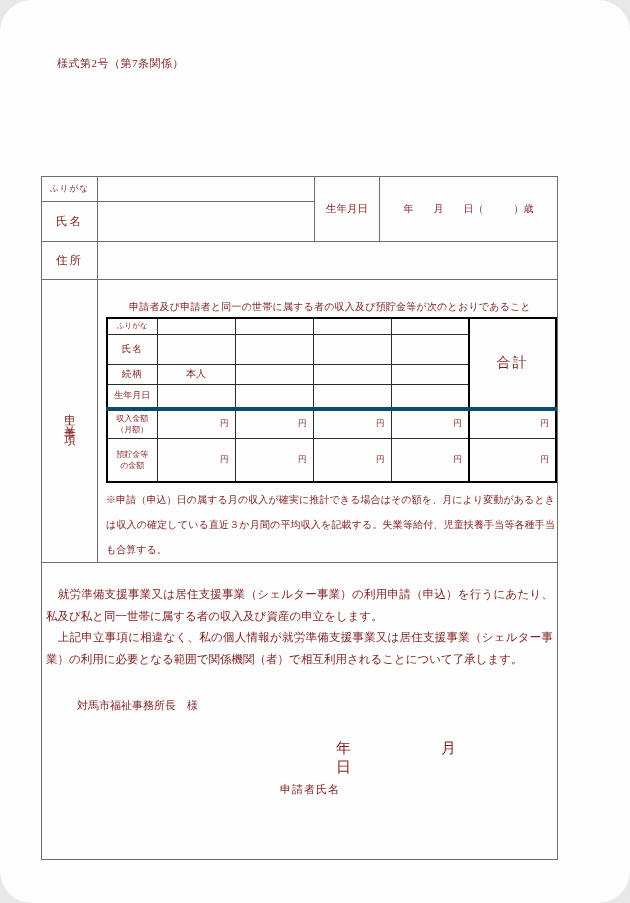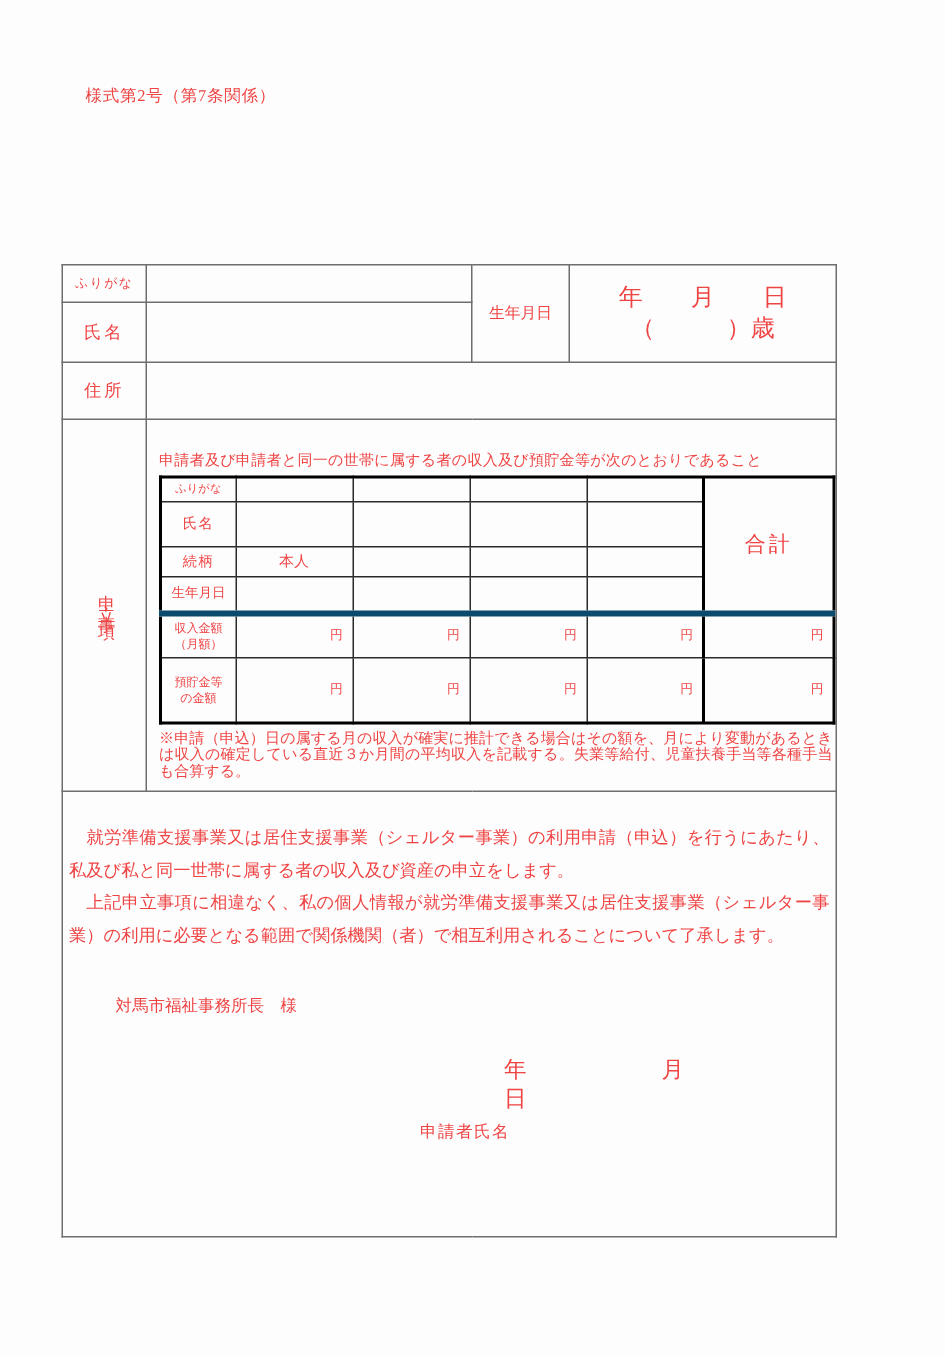--- a/index.html
+++ b/index.html
@@ -2,59 +2,60 @@
 <html><head>
 <meta charset="utf-8">
 <style>
   html,body { margin:0; padding:0; background:#e8e8e8; }
   .page {
     position: relative;
     width: 630px; height: 903px;
     margin: 0 auto;
     background: #fdfdfd;
     font-family: "Liberation Serif", "DejaVu Serif", serif;
-    color: #ef4444;
+    color: #7f1d1d;
     overflow: hidden;
+    border-radius: 32px;
   }
   .form-no { position:absolute; left:57px; top:56px; font-size:11px; letter-spacing:0.5px; }
   .doc-title { position:absolute; left:0; top:101px; width:100%; text-align:center;
                font-size:17.5px; letter-spacing:3px; font-weight:500; }
 
   
   table { border-collapse: collapse; table-layout: fixed; }
   .outer { position:absolute; left:41px; top:152px; width:516px;margin-top:24px; }
   .outer td { border:1px solid #6e6e6e; padding:0; vertical-align:middle; }
   .lbl { text-align:center; font-size:11.5px; letter-spacing:2px; }
   .lbl-sm { text-align:center; font-size:8.5px; letter-spacing:1px; }
   .lbl-birth { text-align:center; font-size:10.5px; }
-  .date-age { text-align:center; font-size:16px; }
+  .date-age { text-align:center; font-size:10px; }
   .vert-lbl { text-align:center; }
   .vert-lbl span {
     writing-mode: vertical-rl; text-orientation: upright;
     letter-spacing: 7px; font-size:11.5px; display:inline-block;
   }
 
   
   .m-body { padding: 20px 3px 0 8px; }
-  .m-heading { font-size:10px; margin:0 0 3px 0; letter-spacing:0.2px; }
+  .m-heading { font-size:10px; margin:0 0 3px 0; letter-spacing:0.2px;text-align:center; }
 
   
   .inner { width: 449px; border:2px solid #000; }
   .inner td { border:1px solid #2a2a2a; padding:0 2px; vertical-align:middle; }
   .inner .ilbl { text-align:center; font-size:9.5px; letter-spacing:1px; }
   .inner .ilbl-xs { text-align:center; font-size:7.5px; }
   .inner .ilbl-birth { text-align:center; font-size:9px; }
   .inner .ilbl-money { text-align:center; font-size:8px; white-space:pre-line; line-height:11px; }
   .inner .self-cell { text-align:center; font-size:10px; }
   .inner .total-cell { text-align:center; font-size:14px; letter-spacing:2px; border-left:2px solid #000; }
   .inner .total-col { border-left:2px solid #000; }
   .inner .money-row td { border-top:4px solid #0c4a6e; }
   .inner .yen { text-align:right; font-size:8.5px; padding-right:6px; }
 
-  .note { width:449px; font-size:10px; line-height:11px; margin-top:4px; text-align:justify; }
+  .note { width:449px; font-size:10px; line-height:25px; margin-top:4px; text-align:justify; }
 
   
   .bottom-cell-inner { position:relative; height:296px; }
   .statement { margin:0; padding:21px 4px 0 4px; font-size:11.5px; line-height:21.5px;
                text-align:justify; white-space:pre-line; }
   .statement + .statement { padding-top:0; }
   .recipient { position:absolute; left:35px; top:135px; font-size:11px; }
   .date-line { position:absolute; left:294px; top:176px; font-size:15px; }
   .applicant { position:absolute; left:238px; top:219px; font-size:11px; letter-spacing:1px; }
 </style>

